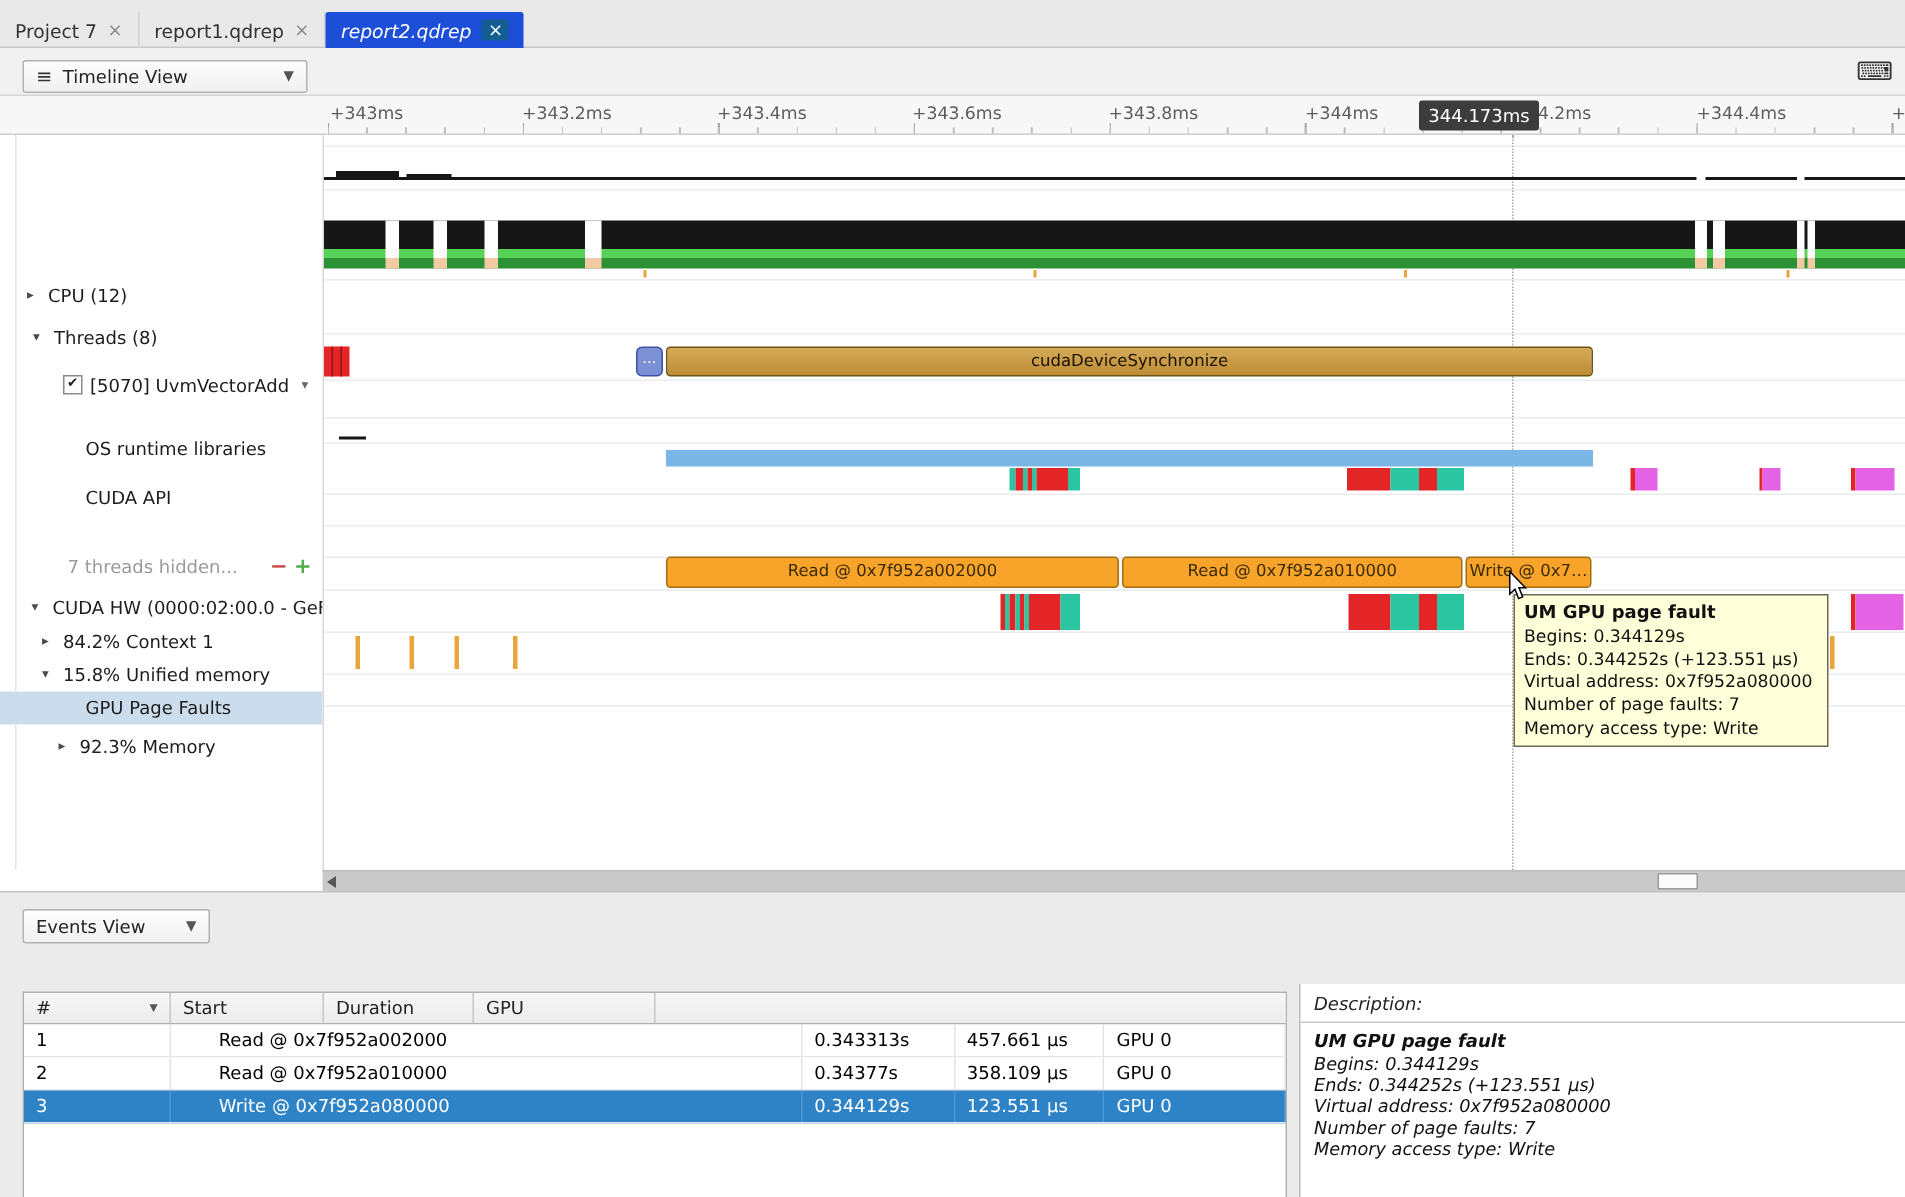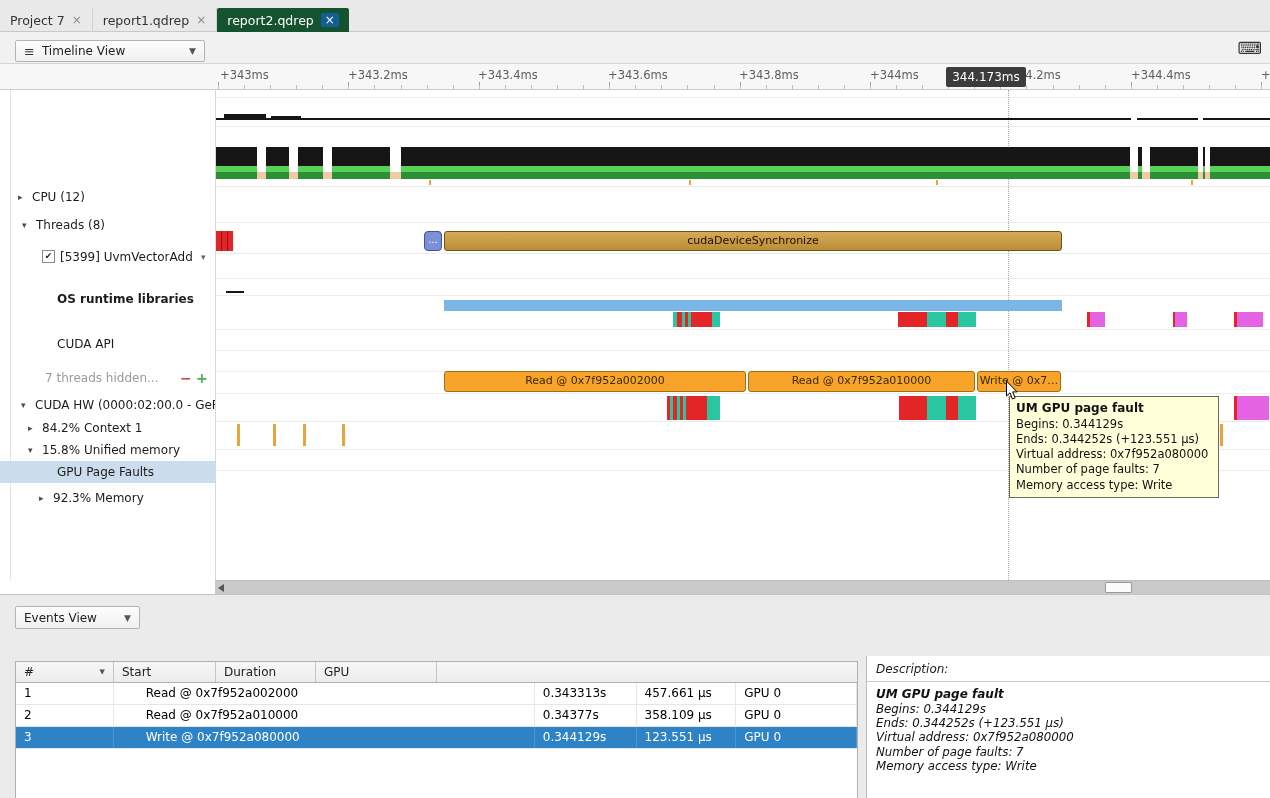--- a/index.html
+++ b/index.html
@@ -1,20 +1,20 @@
 <!DOCTYPE html>
 <html><head>
 <meta charset="utf-8">
 <style>
   html,body{margin:0;padding:0;background:#ebebeb;font-family:"DejaVu Sans","Liberation Sans",sans-serif;}
   #win{position:relative;width:1270px;height:798px;overflow:hidden;background:#fff;}
   
   #tabbar{position:absolute;left:0;top:0;width:1270px;height:32px;background:#e9e9e9;border-bottom:1px solid #c9c9c9;box-sizing:border-box;}
   .tab{position:relative;display:inline-flex;align-items:center;gap:7px;height:24px;margin-top:8px;padding:0 10px;font-size:12.5px;color:#333;border-right:1px solid #d2d2d2;cursor:default;}
-  .tab.active{background:#14532d;color:#fff;border-right:none;border-top-left-radius:2px;border-top-right-radius:2px;height:24px;}
+  .tab.active{background:#1d4ed8;color:#fff;border-right:none;border-top-left-radius:2px;border-top-right-radius:2px;height:24px;font-style:italic;}
   .tab-close{color:#8a8a8a;font-size:12px;line-height:12px;}
   .tab.active .tab-close{background:#135e92;color:#fff;border-radius:2px;padding:1px 4px;}
   
   #toolbar{position:absolute;left:0;top:32px;width:1270px;height:32px;background:#f1f1f1;border-bottom:1px solid #d5d5d5;box-sizing:border-box;}
   #tlview{position:absolute;left:15px;top:8px;width:190px;height:22px;background:linear-gradient(#fdfdfd,#f0f0f0);border:1px solid #b3b3b3;border-radius:2px;font-size:12px;color:#222;display:flex;align-items:center;padding:0 8px;box-sizing:border-box;}
   #tlview .menu{font-size:13px;margin-right:7px;color:#333;}
   #tlview .cv{margin-left:auto;color:#555;font-size:9px;}
   #kbicon{position:absolute;right:8px;top:6px;font-size:17px;color:#333;}
   
   #ruler{position:absolute;left:0;top:64px;width:1270px;height:26px;background:#f7f7f7;border-bottom:1px solid #cfcfcf;box-sizing:border-box;}
@@ -120,28 +120,28 @@
           <span class="arr" style="left: 18px;">▸</span>
           <span class="lbl" style="left: 32px;">CPU (12)</span>
         </div>
         <div class="srow" style="top: 124px;">
           <span class="arr" style="left: 22px;">▾</span>
           <span class="lbl" style="left: 36px;">Threads (8)</span>
         </div>
         <div class="srow" style="top: 156px;">
           <span class="arr" style="left: 46px;">▾</span>
           <span class="cb" style="left: 42px;">✔</span>
-          <span class="lbl" style="left: 60px;">[5399] UvmVectorAdd</span>
+          <span class="lbl" style="left: 60px;">[5070] UvmVectorAdd</span>
           <span class="caret">▾</span>
         </div>
-        <div class="srow" style="top: 198px; font-weight: bold;">
+        <div class="srow" style="top: 198px;">
           <span class="lbl" style="left: 57px;">OS runtime libraries</span>
         </div>
         <div class="srow" style="top: 231px;">
-          <span class="lbl" style="left: 57px; margin-top: 12px;">CUDA API</span>
+          <span class="lbl" style="left: 57px;">CUDA API</span>
         </div>
         <div class="srow gray" style="top: 277px;">
           <span class="lbl" style="left: 45px;">7 threads hidden...</span>
           <span class="minus">−</span>
           <span class="plus">+</span>
         </div>
         <div class="srow" style="top: 304px;">
           <span class="arr" style="left: 21px;">▾</span>
           <span class="lbl" style="left: 35px;">CUDA HW (0000:02:00.0 - GeF</span>
         </div>

